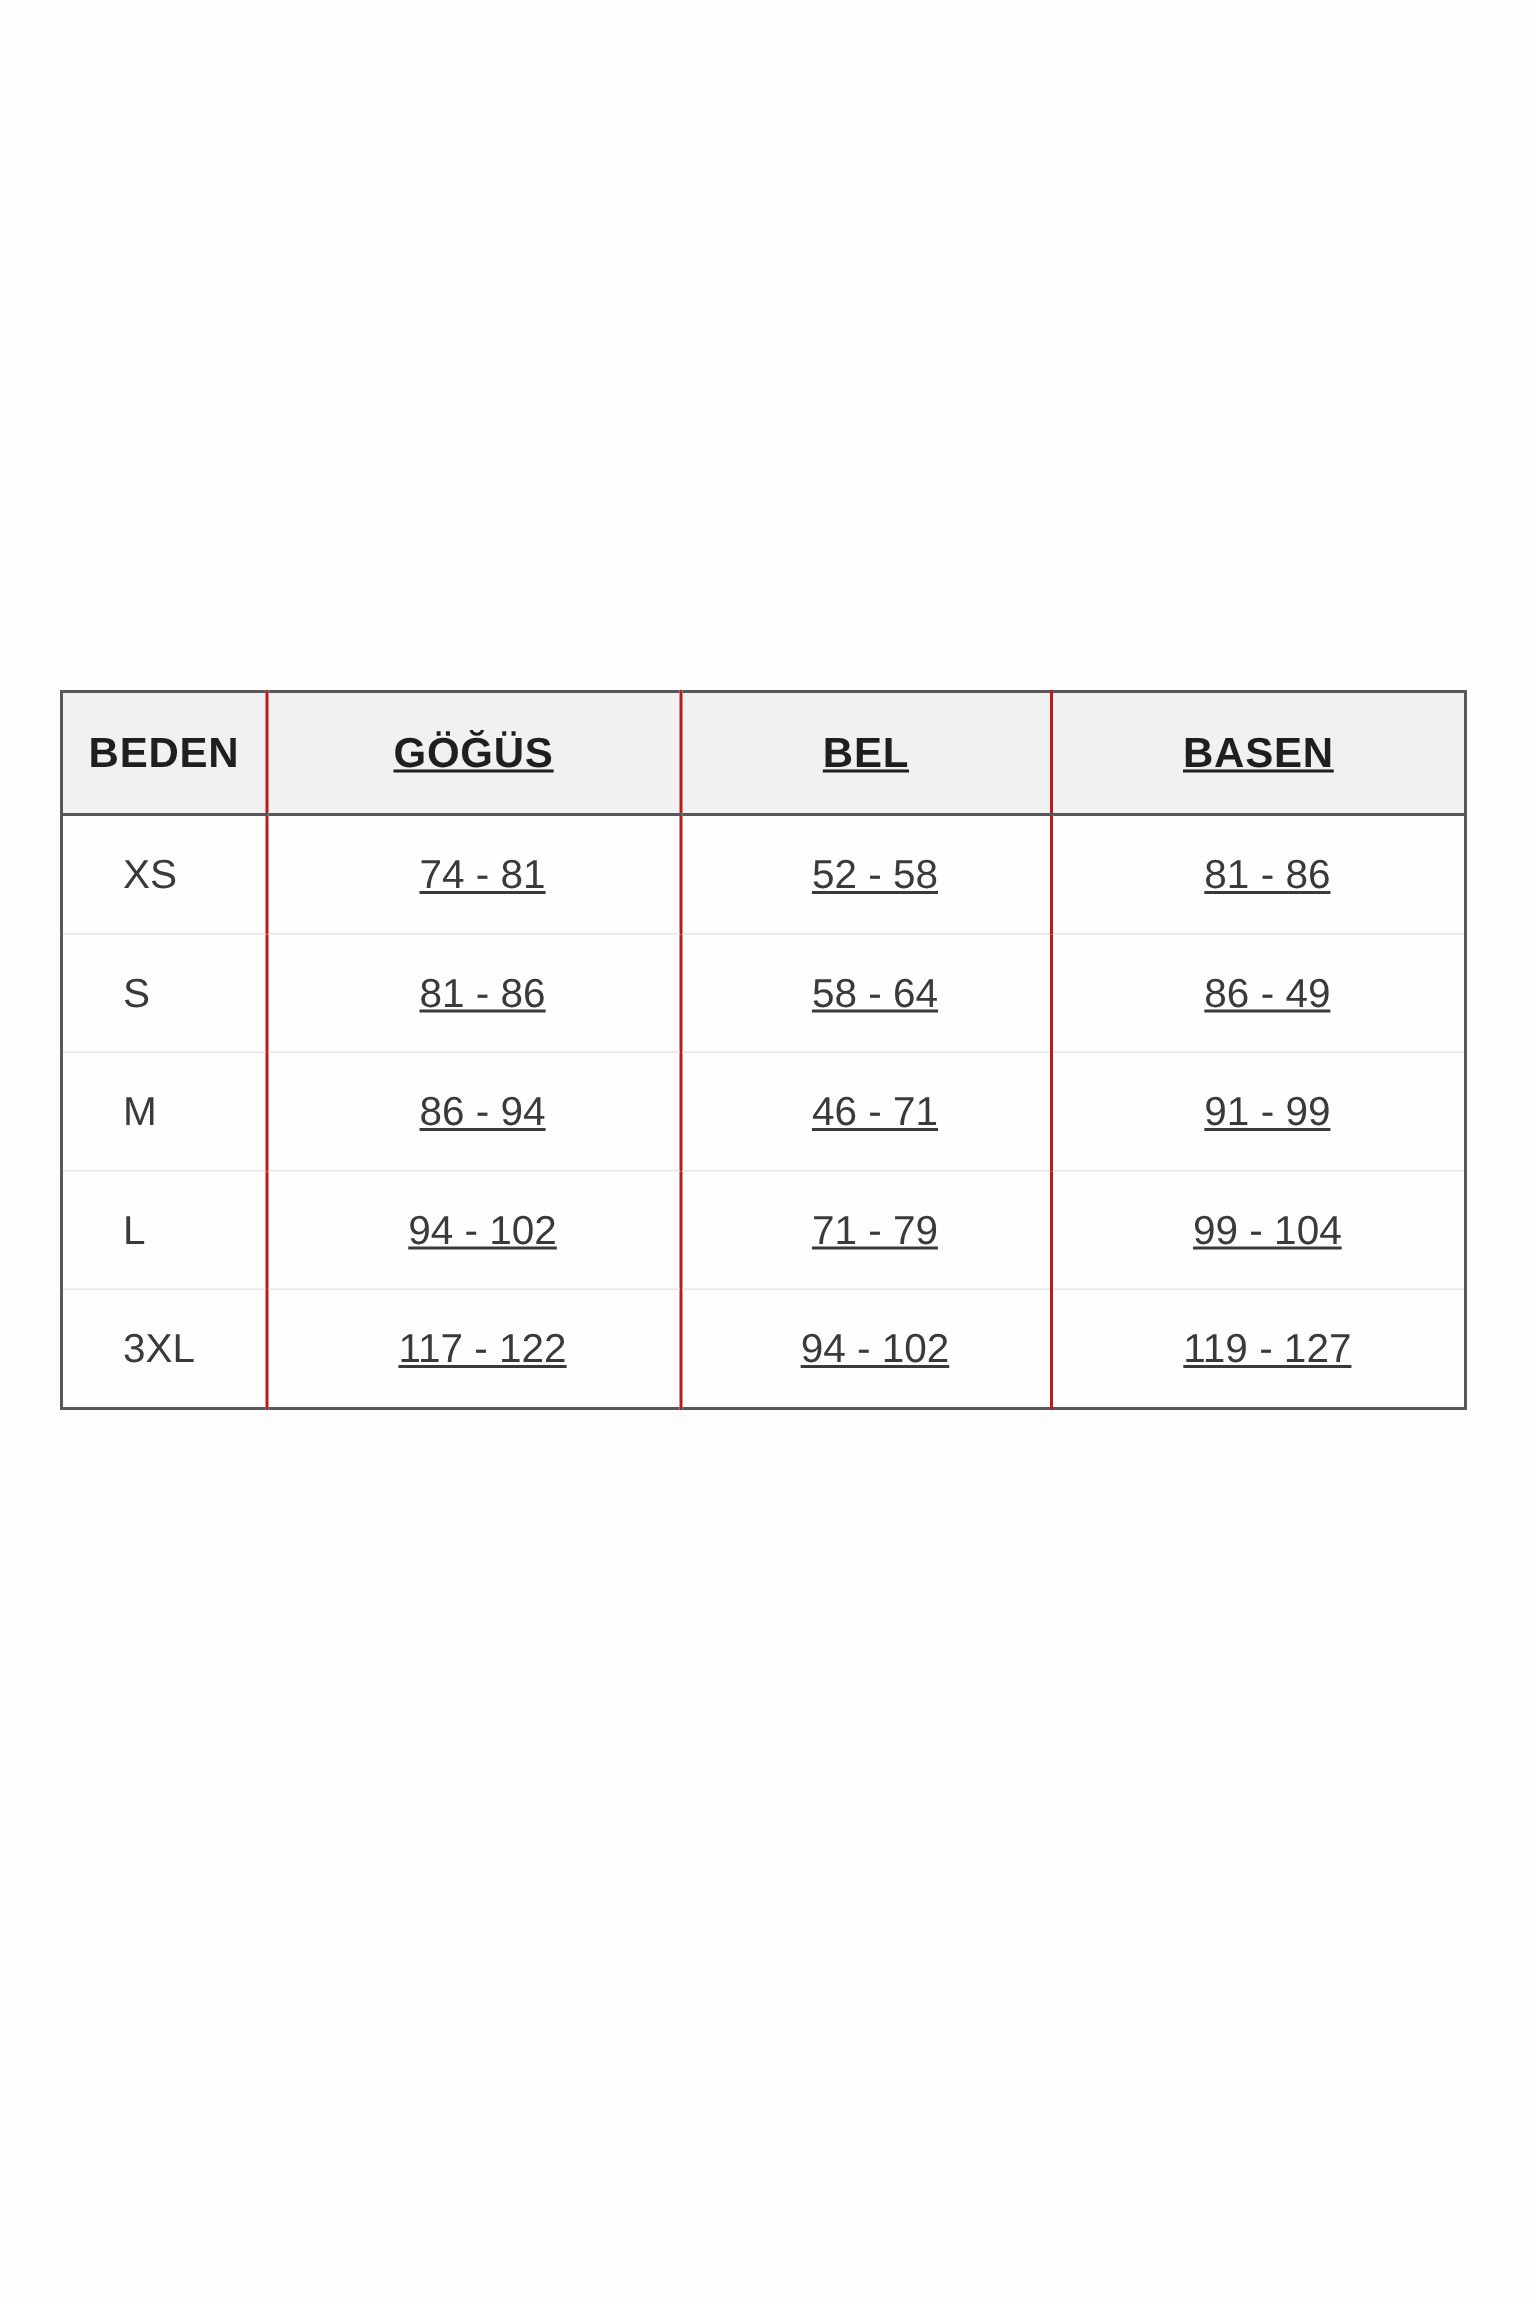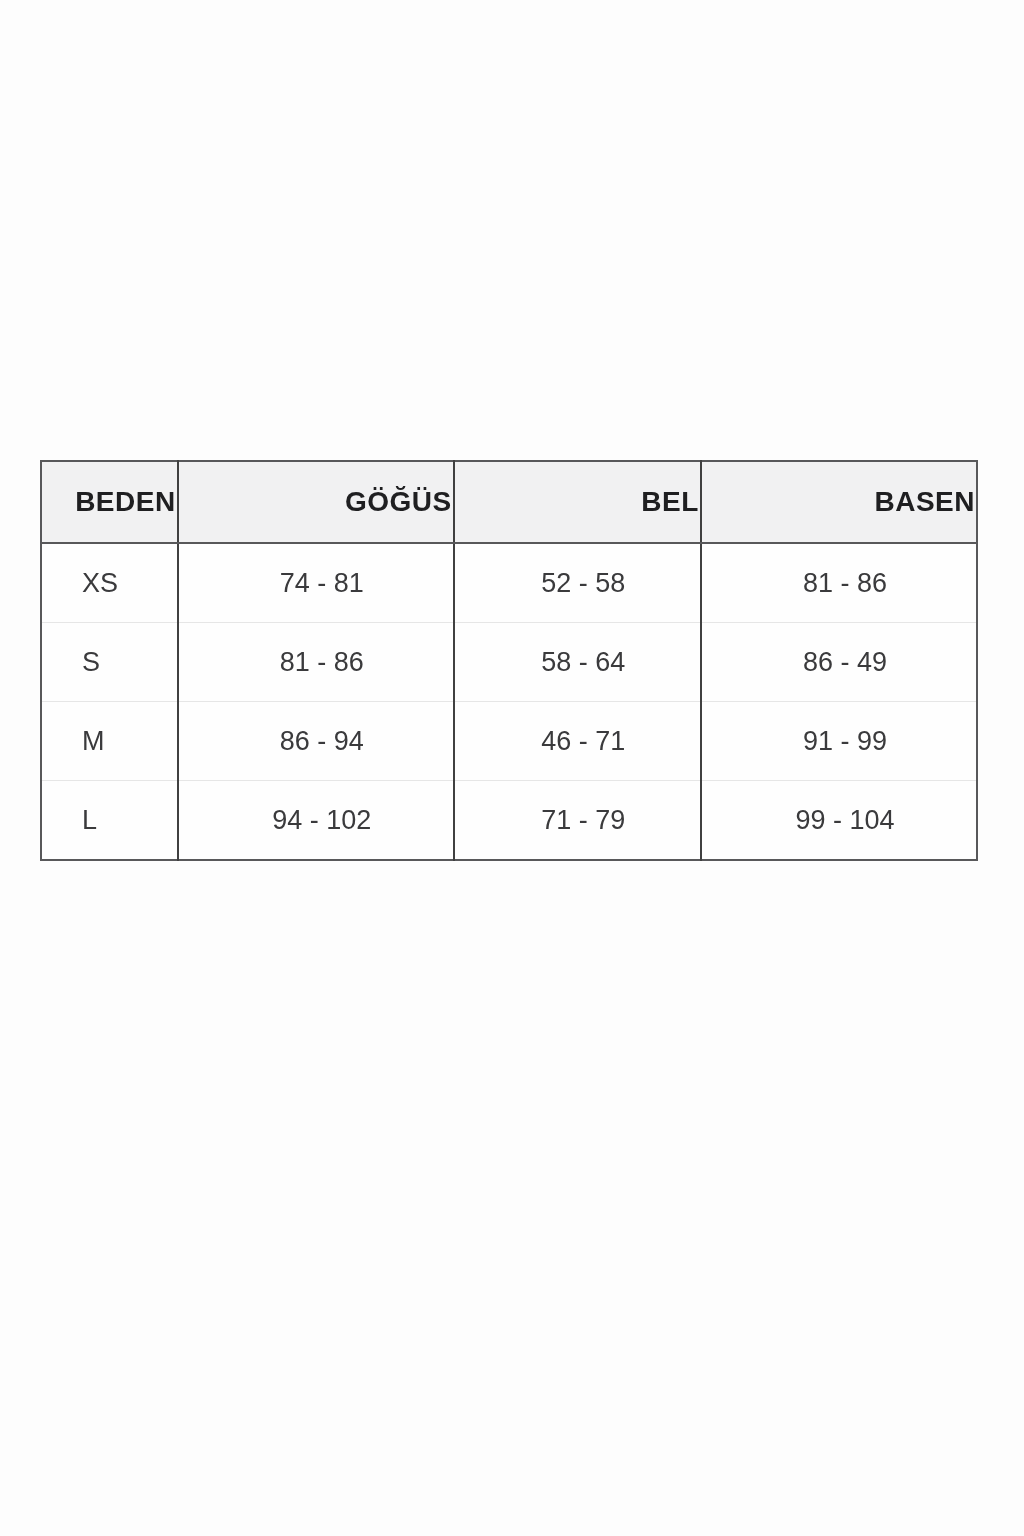--- a/index.html
+++ b/index.html
@@ -31,35 +31,36 @@
   table.size-chart col.c-waist { width: 26.4%; }
   table.size-chart col.c-hips  { width: 29.5%; }
 
   table.size-chart th {
     height: 78px;
     background: #f1f1f2;
     color: #1f1f21;
     font-size: 28px;
     font-weight: bold;
     letter-spacing: 0.5px;
-    text-align: right;
+    text-align: center;
     vertical-align: middle;
     border-bottom: 2px solid #58585a;
   }
   table.size-chart td {
     height: 76px;
     color: #3a3a3c;
     font-size: 27px;
     text-align: center;
     vertical-align: middle;
     padding-left: 13px;
   }
   table.size-chart th + th,
   table.size-chart td + td {
-    border-left: 2px solid #404040;
+    border-left: 2px solid #b91c1c;
+    text-decoration: underline;
   }
   table.size-chart tbody tr + tr td {
     border-top: 1px solid #e6e6e6;
   }
   table.size-chart td.size-cell {
     text-align: left;
     padding-left: 40px;
   }
 </style>
 </head>
@@ -99,15 +100,21 @@
         <td>86 - 94</td>
         <td>46 - 71</td>
         <td>91 - 99</td>
       </tr>
       <tr>
         <td class="size-cell">L</td>
         <td>94 - 102</td>
         <td>71 - 79</td>
         <td>99 - 104</td>
       </tr>
+      <tr>
+        <td class="size-cell">3XL</td>
+        <td>117 - 122</td>
+        <td>94 - 102</td>
+        <td>119 - 127</td>
+      </tr>
     </tbody>
   </table>
 </div>
 
 </body></html>

